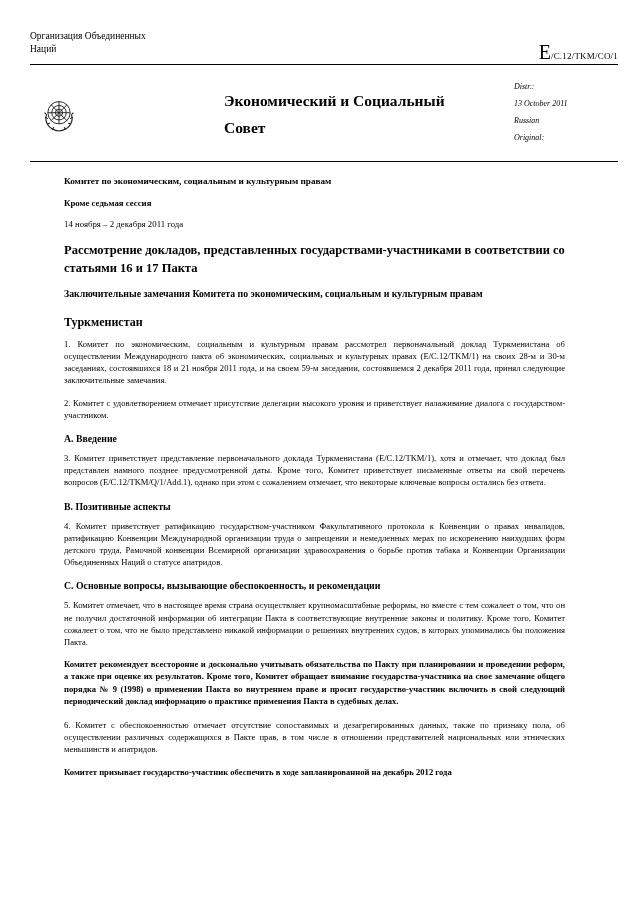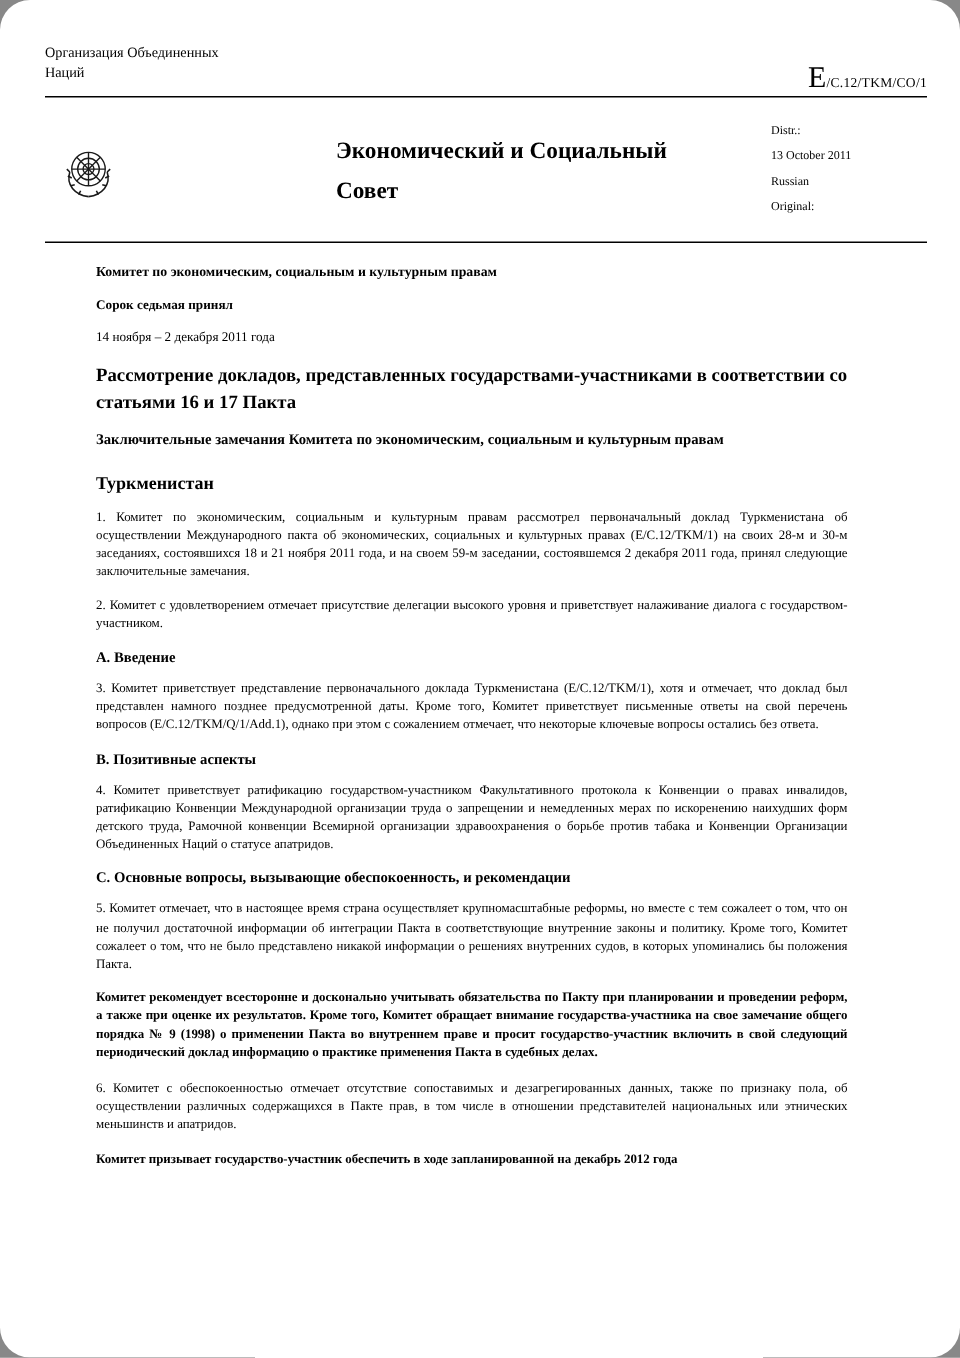--- a/index.html
+++ b/index.html
@@ -1,33 +1,33 @@
 <!DOCTYPE html>
 <html><head>
 <meta charset="utf-8">
 <style>
   html,body{margin:0;padding:0;background:#888;}
   .page{
     width:640px;height:905px;background:#ffffff;margin:0 auto;
     font-family:"Liberation Serif","DejaVu Serif",serif;color:#000;
-    position:relative;overflow:hidden;box-sizing:border-box;border-radius:20px;
+    position:relative;overflow:hidden;box-sizing:border-box;
   }
   
   .hdr-row1{display:flex;justify-content:space-between;align-items:flex-start;
     padding:30px 22px 0 30px;height:64px;box-sizing:border-box;}
   .org{font-size:9.5px;line-height:1.35;}
   .sym{align-self:flex-end;white-space:nowrap;}
   .sym .big{font-size:20px;font-weight:400;}
   .sym .rest{font-size:9px;letter-spacing:.2px;}
   .rule{border-top:1px solid #000;margin:0 22px 0 30px;height:0;}
   .hdr-row2{display:flex;align-items:center;
     padding:14px 22px 12px 38px;min-height:92px;box-sizing:border-box;}
   .emblem{width:42px;height:42px;margin-top:4px;flex:0 0 auto;}
   .council{margin-left:144px;font-size:15.5px;font-weight:bold;line-height:1.75;flex:1;}
-  .distr{width:104px;flex:0 0 auto;font-size:8px;line-height:1.5;padding-top:2px;}
+  .distr{width:104px;flex:0 0 auto;font-size:8px;line-height:1.5;padding-top:2px;font-style:italic;}
   .distr div{margin-bottom:5px;}
   
   .docbody{padding:14px 75px 0 64px;}
   .committee{font-size:9.2px;font-weight:bold;margin:0 0 12px 0;}
   .session{font-size:8.8px;font-weight:bold;margin:0 0 11px 0;}
   .dates{font-size:8.8px;margin:0 0 13px 0;}
   .title{font-size:12.5px;font-weight:bold;line-height:1.4;margin:0 0 10px 0;}
   .subtitle{font-size:9.8px;font-weight:bold;line-height:1.4;margin:0 0 14px 0;}
   .country{font-size:12px;font-weight:bold;margin:0 0 8px 0;}
   .para{font-size:8.6px;line-height:1.42;text-align:justify;margin:0 0 10px 0;}
@@ -80,21 +80,21 @@
       <div>13 October 2011</div>
       <div>Russian</div>
       <div>Original:</div>
     </div>
   </div>
 
   <div class="rule"></div>
 
   <div class="docbody">
     <div class="committee">Комитет по экономическим, социальным и культурным правам</div>
-    <div class="session">Сорок седьмая принял</div>
+    <div class="session">Кроме седьмая сессия</div>
     <div class="dates">14 ноября – 2 декабря 2011 года</div>
 
     <div class="title">Рассмотрение докладов, представленных государствами-участниками в соответствии со статьями 16 и 17 Пакта</div>
     <div class="subtitle">Заключительные замечания Комитета по экономическим, социальным и культурным правам</div>
 
     <div class="country">Туркменистан</div>
 
     <p class="para">1. Комитет по экономическим, социальным и культурным правам рассмотрел первоначальный доклад Туркменистана об осуществлении Международного пакта об экономических, социальных и культурных правах (E/C.12/TKM/1) на своих 28-м и 30-м заседаниях, состоявшихся 18 и 21 ноября 2011 года, и на своем 59-м заседании, состоявшемся 2 декабря 2011 года, принял следующие заключительные замечания.</p>
     <p class="para">2. Комитет с удовлетворением отмечает присутствие делегации высокого уровня и приветствует налаживание диалога с государством-участником.</p>
 

